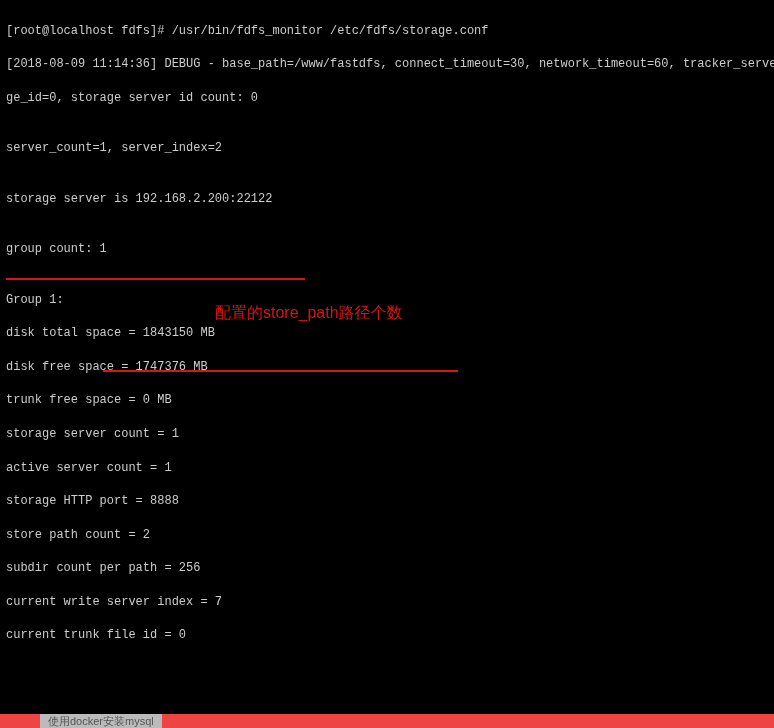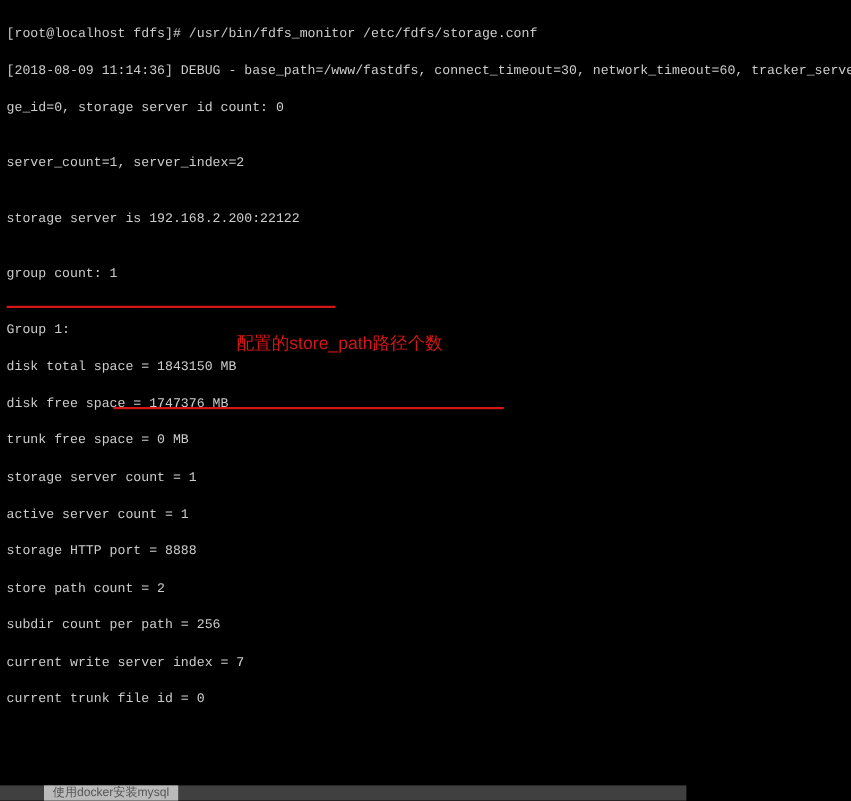--- a/index.html
+++ b/index.html
@@ -68,23 +68,23 @@
       background: #d41616;
       pointer-events: none;
     }
     .indent1 {
       padding-left: 0;
     }
     .bottom-bar {
       position: absolute;
       left: 0;
       bottom: 0;
-      width: 624px;
+      width: 774px;
       height: 14px;
-      background: #404040;
+      background: #ef4444;
     }
     .bottom-tab {
       position: absolute;
       left: 40px;
       bottom: 0;
       height: 14px;
       background: #bbb;
       color: #555;
       font-size: 11px;
       padding: 0 8px;

